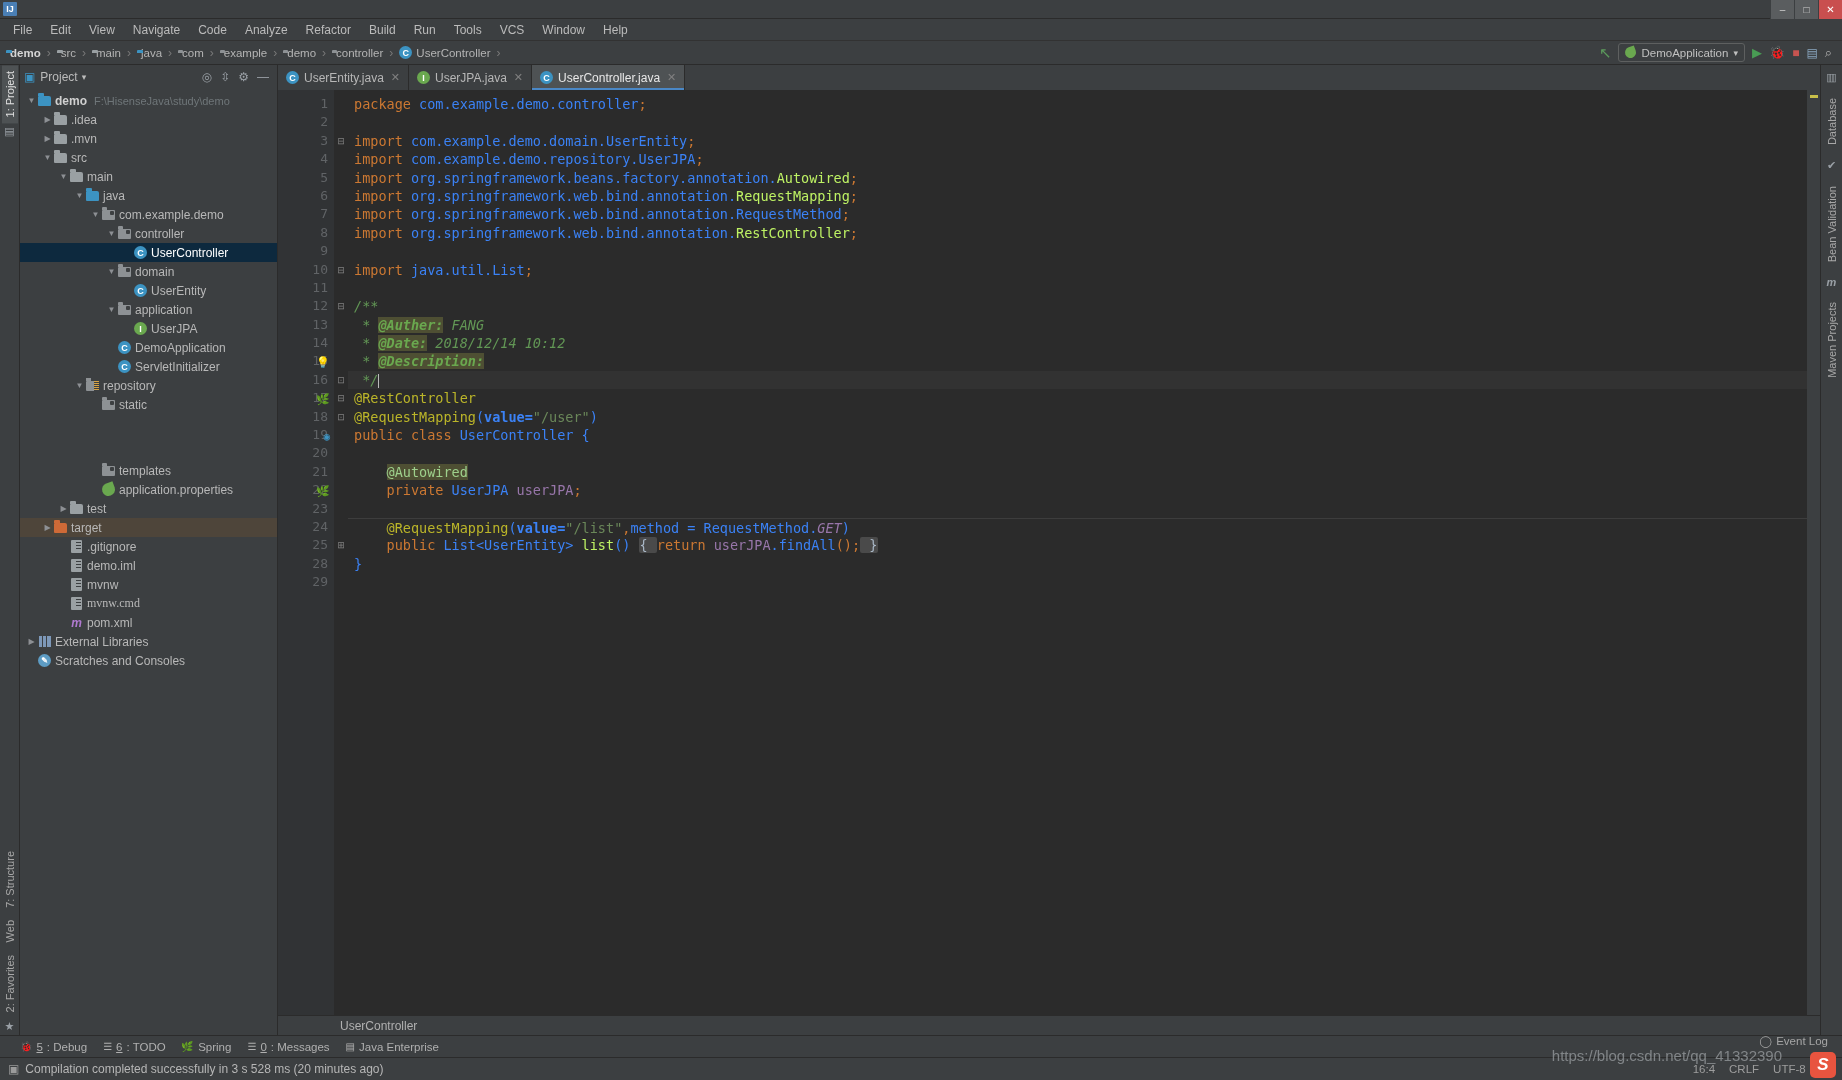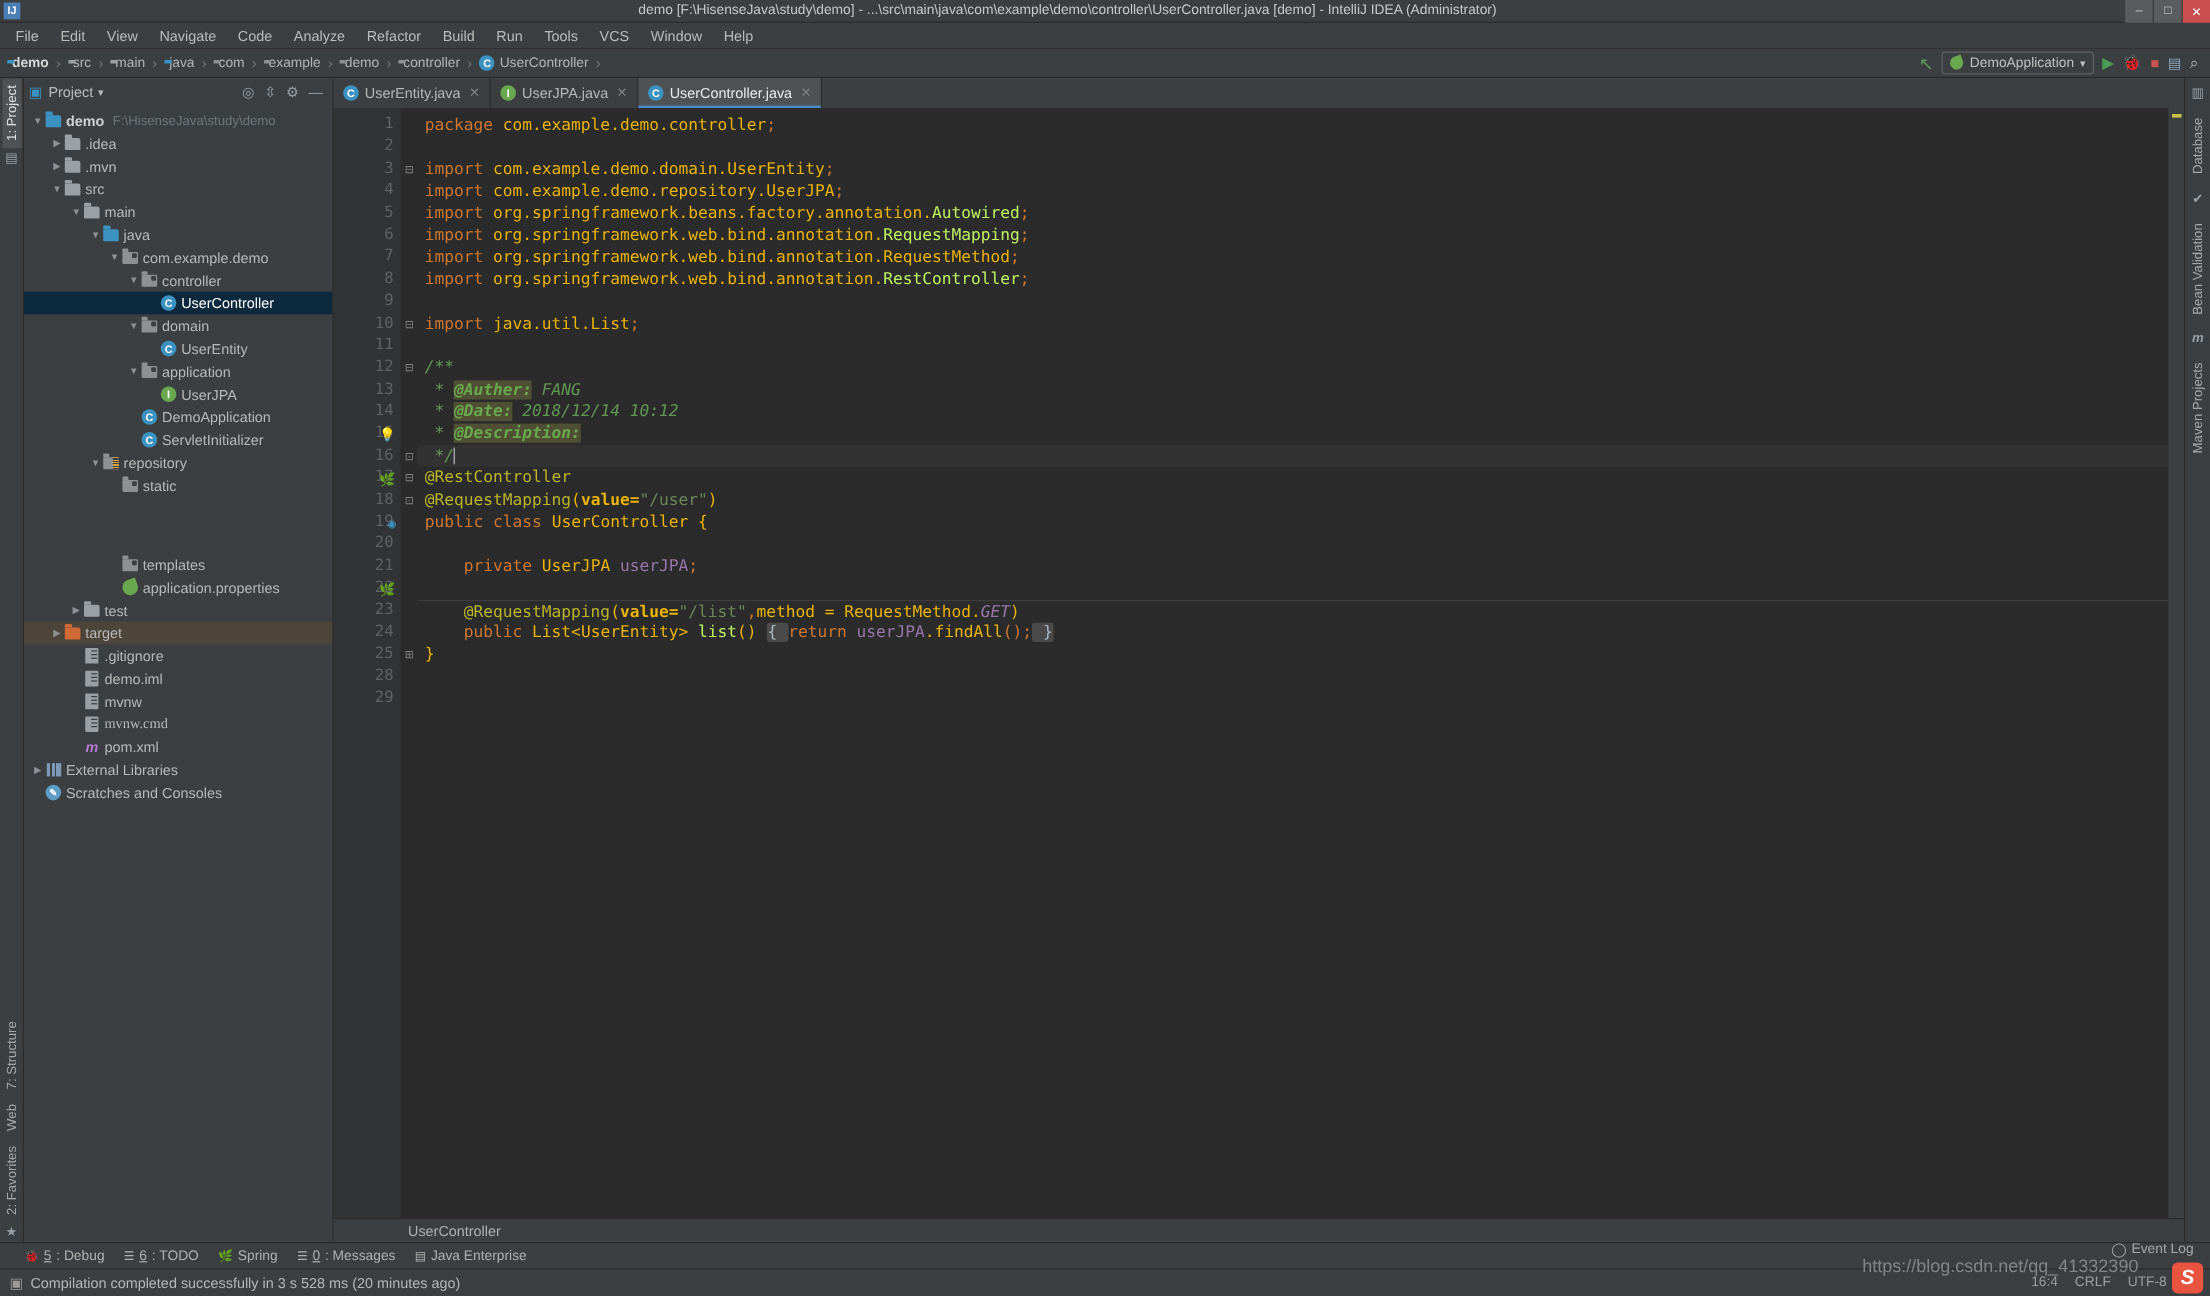--- a/index.html
+++ b/index.html
@@ -144,21 +144,21 @@
   .code {
     flex: 1; padding-top: 5px; font-family: "DejaVu Sans Mono", monospace;
     font-size: 13.5px; color: #a9b7c6; overflow: hidden; position: relative; min-width: 0;
   }
   .cline { height: 18.4px; line-height: 18.4px; white-space: pre; padding-left: 6px; }
   .cline.caret-line { background: #323232; }
   .kw { color: #cc7832; }
   .ann { color: #bef264; } .str { color: #6a8759; }
   .cmt { color: #629755; font-style: italic; }
   .cmt-tag { color: #6aa84f; font-weight: bold; font-style: italic; background: #4e4f33; }
-  .fld { color: #9876aa; } .typ { color: #eab308; }
+  .fld { color: #9876aa; } .typ { color: #3b82f6; }
   .semi { color: #cc7832; }
   .hl-ann { background: #4e4f33; color:#9ed08c; }
   .fold-box { background: #4a4a4a; border-radius: 2px; padding: 0 1px; color:#a9b7c6;}
   .method-sep { border-top: 1px solid #3d3d3d; }
 
   
   .markerbar { width: 13px; background: #3c3f41; flex:none; position: relative; }
   .mk { position:absolute; right:2px; width:8px; height:3px; }
 
   .rightstrip {
@@ -198,21 +198,20 @@
   }
   .eventlog { position:absolute; right: 14px; top: -24px; color:#a5a5a5; font-size:11.5px; display:flex; align-items:center; gap:4px;}
 </style>
 </head>
 <body>
 
 <div class="app">
 
   <div class="titlebar">
     <div class="tb-icon">IJ</div>
-    <div class="tb-text">demo [F:\HisenseJava\study\demo] - ...\src\main\java\com\example\demo\controller\UserController.java [demo] - IntelliJ IDEA (Administrator)</div>
     <div class="win-btns">
       <div class="win-btn">–</div>
       <div class="win-btn">□</div>
       <div class="win-btn close">✕</div>
     </div>
   </div>
 
   <div class="menubar">
     <div class="menu-item">File</div>
     <div class="menu-item">Edit</div>
@@ -620,20 +619,21 @@
             <div class="cline">&nbsp;</div>
             <div class="cline"><span class="cmt">/**</span></div>
             <div class="cline"><span class="cmt"> * </span><span class="cmt-tag">@Auther:</span><span class="cmt"> FANG</span></div>
             <div class="cline"><span class="cmt"> * </span><span class="cmt-tag">@Date:</span><span class="cmt"> 2018/12/14 10:12</span></div>
             <div class="cline"><span class="cmt"> * </span><span class="cmt-tag">@Description:</span></div>
             <div class="cline caret-line"><span class="cmt"> */</span><span style="display: inline-block; width: 1px; height: 14px; background: rgb(187, 187, 187); vertical-align: middle;"></span></div>
             <div class="cline"><span class="cmt-tag" style="background: transparent; color: rgb(187, 181, 41); font-weight: normal; font-style: normal; text-align: center;">@RestController</span></div>
             <div class="cline"><span class="cmt-tag" style="background: transparent; color: rgb(187, 181, 41); font-weight: normal; font-style: normal;">@RequestMapping</span><span class="typ">(</span><span class="typ" style="font-weight: bold;">value=</span><span class="str">"/user"</span><span class="typ">)</span></div>
             <div class="cline"><span class="kw">public</span><span class="typ"> </span><span class="kw">class</span><span class="typ"> UserController {</span></div>
             <div class="cline">&nbsp;</div>
+            <div class="cline"><span class="typ">    </span><span class="hl-ann">@Autowired</span></div>
             <div class="cline"><span class="typ">    </span><span class="kw">private</span><span class="typ"> UserJPA </span><span class="fld">userJPA</span><span class="semi">;</span></div>
             <div class="cline">&nbsp;</div>
             <div class="cline method-sep"><span class="typ">    </span><span class="cmt-tag" style="background: transparent; color: rgb(187, 181, 41); font-weight: normal; font-style: normal;">@RequestMapping</span><span class="typ">(</span><span class="typ" style="font-weight: bold;">value=</span><span class="str">"/list"</span><span class="semi">,</span><span class="typ">method = RequestMethod.</span><span class="fld" style="font-style: italic;">GET</span><span class="typ">)</span></div>
             <div class="cline"><span class="typ">    </span><span class="kw">public</span><span class="typ"> List&lt;UserEntity&gt; </span><span class="ann">list</span><span class="typ">() </span><span class="fold-box">{ </span><span class="kw">return</span><span class="typ"> </span><span class="fld">userJPA</span><span class="typ">.findAll</span><span class="semi">();</span><span class="fold-box"> }</span></div>
             <div class="cline"><span class="typ">}</span></div>
             <div class="cline">&nbsp;</div>
           </div>
         <div class="markerbar">
           <div class="mk" style="top:5px; background:#c9c04a;"></div>
         </div>

